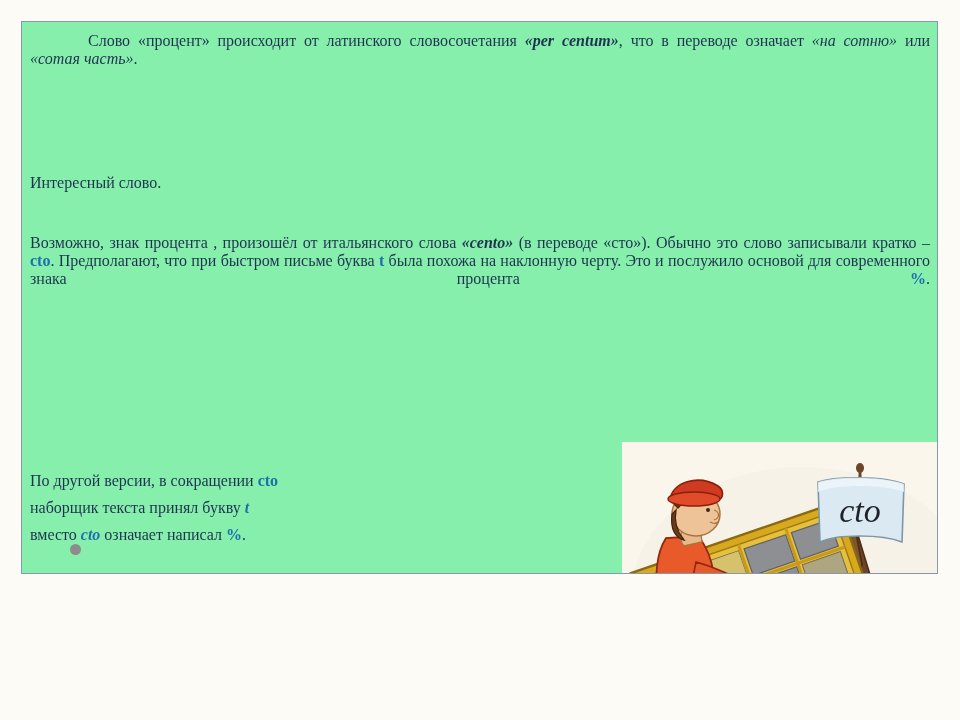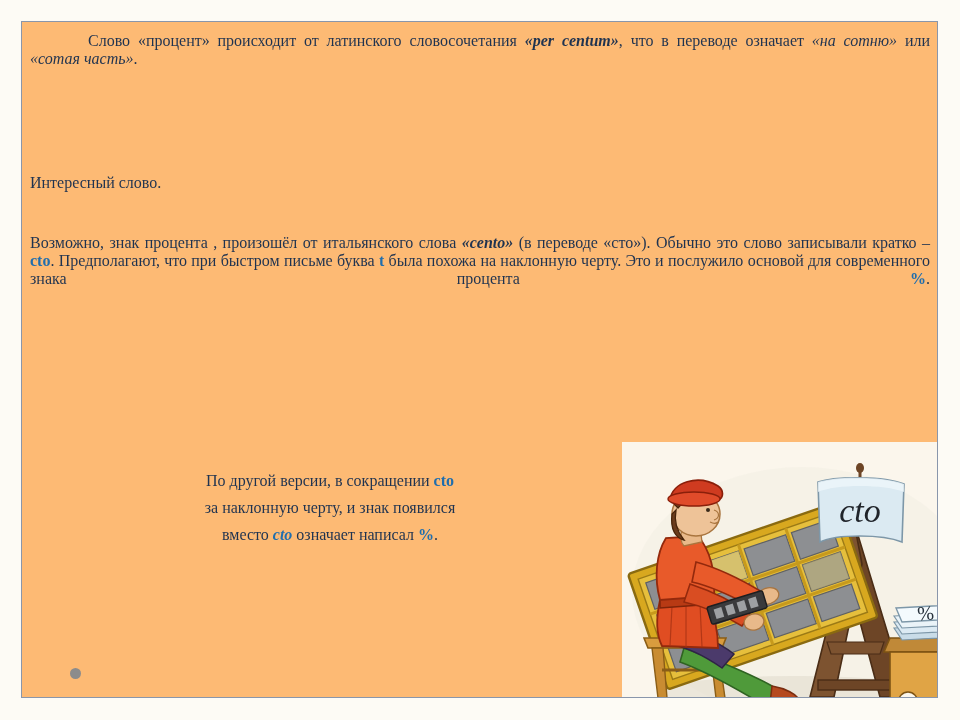--- a/index.html
+++ b/index.html
@@ -19,23 +19,23 @@
     width: 960px;
     height: 720px;
     background: #fdfbf5;
     box-sizing: border-box;
   }
   .content-frame {
     position: absolute;
     left: 21px;
     top: 21px;
     width: 917px;
-    height: 677px;
+    height: 553px;
     border: 1.5px solid #8996ab;
-    background: #fdba74;
+    background: #86efac;
     box-sizing: border-box;
     overflow: hidden;
   }
   p.para {
     margin: 0 0 5px 0;
     text-align: justify;
     text-justify: inter-word;
   }
   p.para .indent {
     display: inline-block;
@@ -72,21 +72,21 @@
   }
   .pct {
     color: #1f6eae;
     font-weight: bold;
   }
   
   .p1 { position: absolute; left: 8px; top: 10px; width: 900px; }
   .p2 { position: absolute; left: 8px; top: 152px; width: 900px; }
   .p3 { position: absolute; left: 8px; top: 200px; width: 900px; margin-top: 12px; }
   .p4 { position: absolute; left: 8px; top: 450px; width: 600px; }
-  .p4 p { margin: 0 0 9px 0; text-align: center; }
+  .p4 p { margin: 0 0 9px 0; text-align: left; }
   .line { white-space: nowrap; }
 
   
   .bullet-dot {
     position: absolute;
     left: 48px;
     bottom: 18px;
     width: 11px;
     height: 11px;
     border-radius: 50%;
@@ -120,21 +120,21 @@
     <div class="p2" style="color: rgb(31, 51, 80);">
       <p class="para-noindent"><span class="indent"></span><span>Интересный слово.</span></p>
     </div>
 
     <div class="p3" style="color: rgb(31, 51, 80);">
       <p class="para justify-all"><span>Возможно,  знак процента , произошёл от итальянского слова </span><span class="b-ital">«cento»</span><span> (в переводе «сто»). Обычно  это  слово записывали  кратко  –  </span><span class="accent" style="color: rgb(31, 110, 174);">cto</span><span>.   Предполагают,   что при быстром  письме  буква  </span><span class="accent" style="color: rgb(31, 110, 174);">t</span><span>  была  похожа  на  наклонную черту.  Это  и послужило основой  для  современного знака процента </span><span class="pct" style="color: rgb(31, 110, 174);">%</span><span>.</span></p>
     </div>
 
     <div class="p4" style="color: rgb(31, 51, 80);">
       <p class="line"><span>По другой  версии,  в  сокращении </span><span class="accent" style="color: rgb(31, 110, 174);">cto</span></p>
-      <p class="line">за наклонную черту, и  знак появился</p>
+      <p class="line"><span>наборщик  текста  принял  букву  </span><span class="accent-ital" style="color: rgb(31, 110, 174);">t</span></p>
       <p class="line"><span>вместо  </span><span class="accent-ital" style="color: rgb(31, 110, 174);">cto</span><span>  означает  написал  </span><span class="pct" style="color: rgb(31, 110, 174);">%</span><span>.</span></p>
     </div>
 
     <div class="bullet-dot"></div>
 
     <div class="illustration">
       <svg width="360" height="280" viewBox="0 0 360 280" xmlns="http://www.w3.org/2000/svg">
 
         <rect x="0" y="0" width="360" height="280" fill="#fbf6ec"></rect>
         <ellipse cx="180" cy="150" rx="170" ry="125" fill="#f3efe4" opacity="0.55"></ellipse>

